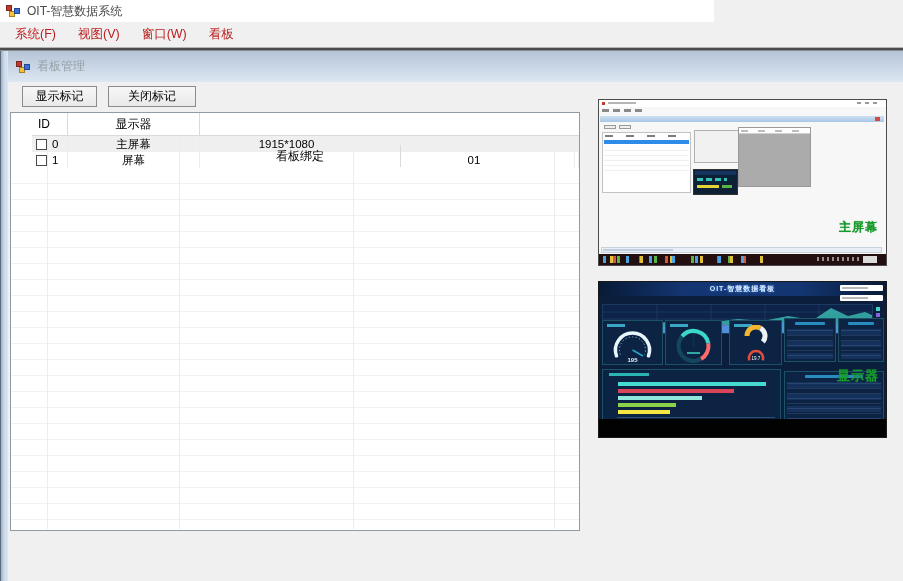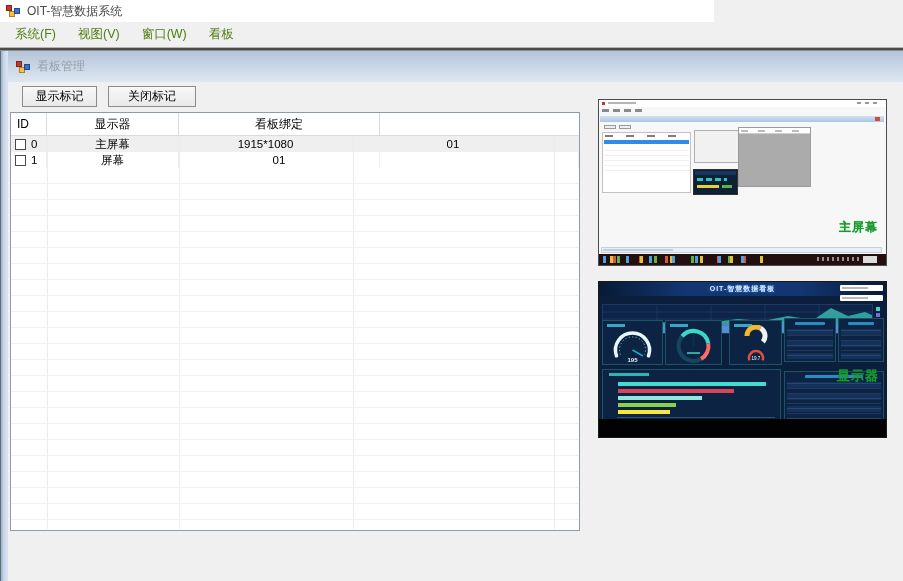--- a/index.html
+++ b/index.html
@@ -11,42 +11,42 @@
   
   .titlebar { position:absolute; left:0; top:0; width:714px; height:22px; background:#ffffff; display:flex; align-items:center; }
   .app-icon { position:relative; width:14px; height:14px; margin-left:6px; }
   .app-icon .sq { position:absolute; }
   .app-icon .sq.r { left:0; top:1px; width:6px; height:6px; background:#c0392b; border:1px solid #7e241a; }
   .app-icon .sq.y { left:3px; top:7px; width:6px; height:6px; background:#f4c23c; border:1px solid #a8801f; }
   .app-icon .sq.b { left:8px; top:4px; width:6px; height:6px; background:#3a6fd8; border:1px solid #24478f; }
   .title-text { margin-left:7px; font-size:12px; color:#4a4a4a; }
   
   .menubar { position:absolute; left:0; top:22px; width:903px; height:25px; background:#f0f0f0; display:flex; align-items:center; padding-left:4px; }
-  .menu-item { font-size:12.5px; color:#4d7c0f; padding:4px 11px; cursor:default; }
+  .menu-item { font-size:12.5px; color:#b91c1c; padding:4px 11px; cursor:default; }
   .menu-sep { position:absolute; left:0; top:47px; width:903px; height:4px;
     background:linear-gradient(#b4b4b4 0 25%, #4c4c4c 25% 70%, #8a8a8a 70% 100%); }
   
   .mdi-strip { position:absolute; left:4px; top:51px; width:903px; height:31px;
     background:linear-gradient(#b5c4d8, #dde7f2); display:flex; align-items:center; }
   .mdi-strip .app-icon { margin-left:12px; }
   .child-title { margin-left:7px; font-size:12px; color:#98a0a8; }
   .left-strip { position:absolute; left:0; top:51px; width:8px; height:530px;
     background:linear-gradient(90deg,#9db0c4,#c9d6e6 40%,#dbe6f2); border-left:1px solid #5c6d80; }
   
   .btn { position:absolute; top:86px; height:21px; border:1px solid #8c8c8c;
     background:linear-gradient(#f7f7f7,#e9e9e9); font-size:12px; color:#000;
     display:flex; align-items:center; justify-content:center; font-family:"Liberation Sans",sans-serif; }
   .btn-show { left:22px; width:75px; }
   .btn-close { left:108px; width:88px; }
   
-  .grid { position:absolute; left:10px; top:112px; width:570px; height:419px; background:#fff; border:1px solid #8f9ba5; }
+  .grid { position:absolute; left:10px; top:112px; width:570px; height:419px; background:#fff; border:1px solid #8f9ba5;padding-left:21px; }
   .grid-header { display:flex; height:23px; border-bottom:1px solid #dadada; font-size:12px; }
   .gh { display:flex; align-items:center; justify-content:center; border-right:1px solid #dadada; height:100%; }
   .gh.c-id { width:36px; justify-content:flex-start; padding-left:6px; }
-  .c-disp { width:132px; } .c-res { width:174px; } .c-bind { width:201px; } .c-fill { flex:1; border-right:none; }
+  .c-disp { width:132px; } .c-res { width:174px; } .c-bind { width:201px;margin-top:32px; } .c-fill { flex:1; border-right:none; }
   .grid-row { display:flex; height:16px; font-size:11.5px; align-items:center; }
   .grid-row .cell { display:flex; align-items:center; justify-content:center; height:100%; border-right:1px solid #ededed; }
   .grid-row .cell.c-id { width:36px; justify-content:flex-start; }
   .row-alt { background:#efefef; }
   .cb { width:11px; height:11px; border:1px solid #4a4a4a; background:#fff; margin:0 5px 0 4px; flex:none; }
   .grid-empty { position:absolute; left:0; top:55px; width:568px; height:362px;
     background:repeating-linear-gradient(to bottom, #ffffff 0 15px, #f1f1f1 15px 16px); }
   .vl { position:absolute; top:23px; bottom:1px; width:1px; background:#ededed; }
   .vl1{ left:36px; } .vl2{ left:168px; } .vl3{ left:342px; } .vl4{ left:543px; }
   

